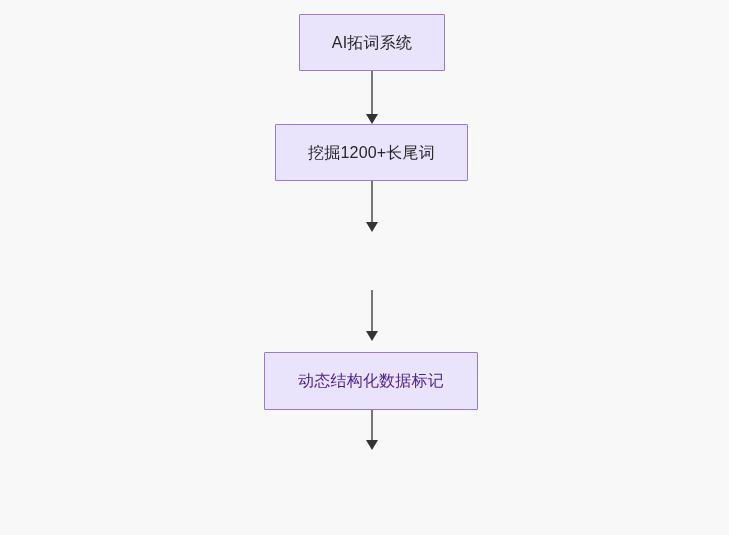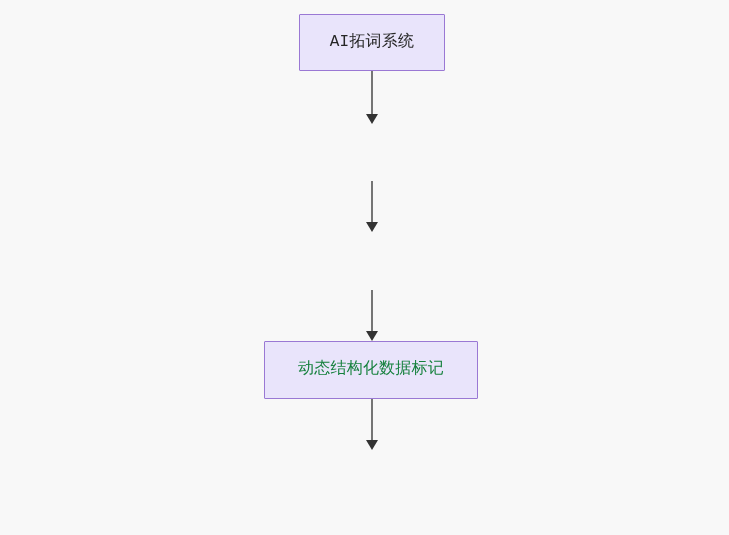--- a/index.html
+++ b/index.html
@@ -29,21 +29,20 @@
     justify-content: center;
     color: #262626;
     font-size: 16px;
     line-height: 1.2;
     letter-spacing: 0.2px;
     white-space: nowrap;
   }
   .node-label {
     display: block;
     text-align: center;
-    font-family: Liberation Mono, monospace;
   }
   .edge {
     position: absolute;
     width: 24px;
   }
   .edge svg {
     display: block;
     overflow: visible;
   }
 </style>
@@ -71,16 +70,19 @@
     </div>
     <div class="edge" style="left: 360px; top: 399px; height: 51px;">
       <svg width="24" height="51" viewBox="0 0 24 51">
         <line x1="12" y1="0" x2="12" y2="42" stroke="#666666" stroke-width="1.8"></line>
         <polygon points="6,41 18,41 12,51" fill="#333333"></polygon>
       </svg>
     </div>
     <div class="node" style="left: 299px; top: 14px; width: 146px; height: 57px; background: rgb(233, 228, 251); border-color: rgb(154, 120, 212); color: rgb(38, 38, 38);">
       <span class="node-label">AI拓词系统</span>
     </div>
-    <div class="node" style="left: 264px; top: 341px; width: 214px; height: 58px; background: rgb(233, 228, 251); border-color: rgb(154, 120, 212); color: #15803d;">
+    <div class="node" style="left: 275px; top: 124px; width: 193px; height: 57px; background: rgb(233, 228, 251); border-color: rgb(154, 120, 212); color: rgb(38, 38, 38);">
+      <span class="node-label">挖掘1200+长尾词</span>
+    </div>
+    <div class="node" style="left: 264px; top: 352px; width: 214px; height: 58px; background: rgb(233, 228, 251); border-color: rgb(154, 120, 212); color: #4c1d95;">
       <span class="node-label">动态结构化数据标记</span>
     </div>
   </div>
 
 </body></html>

